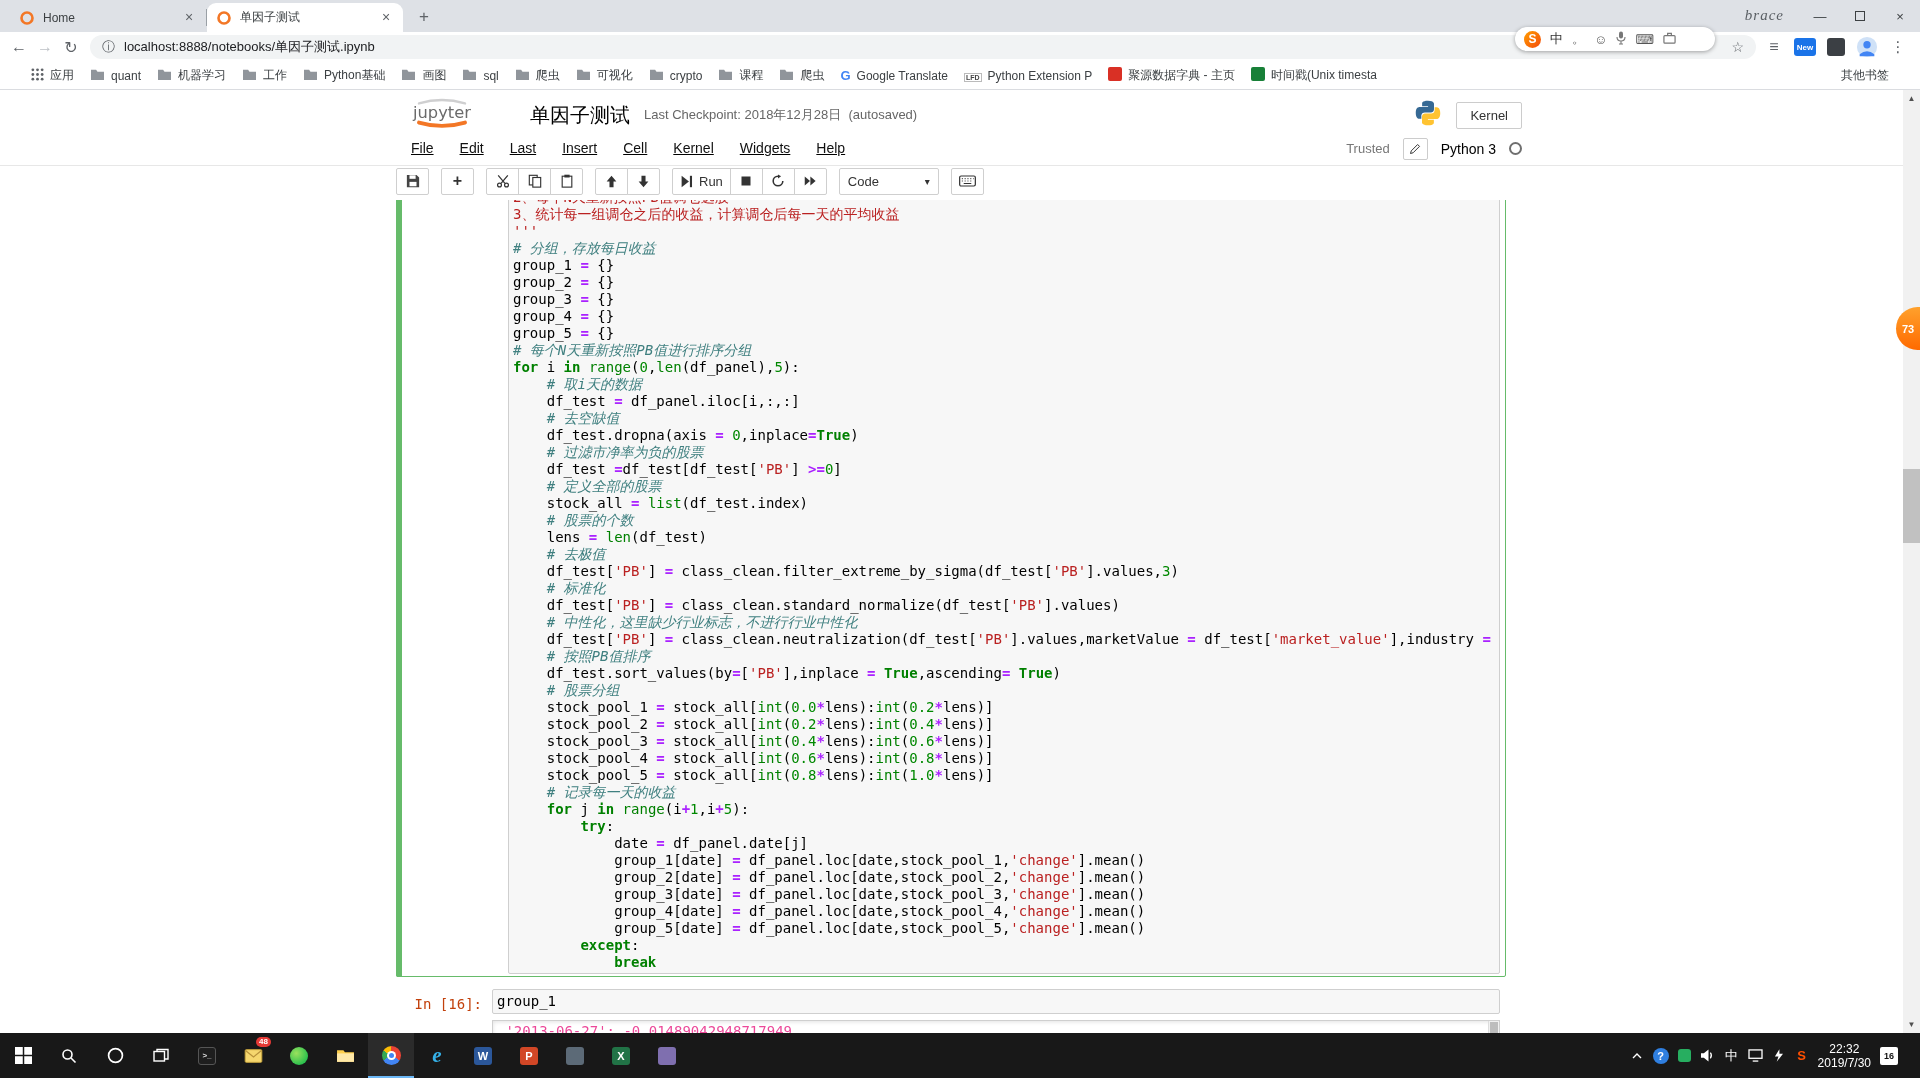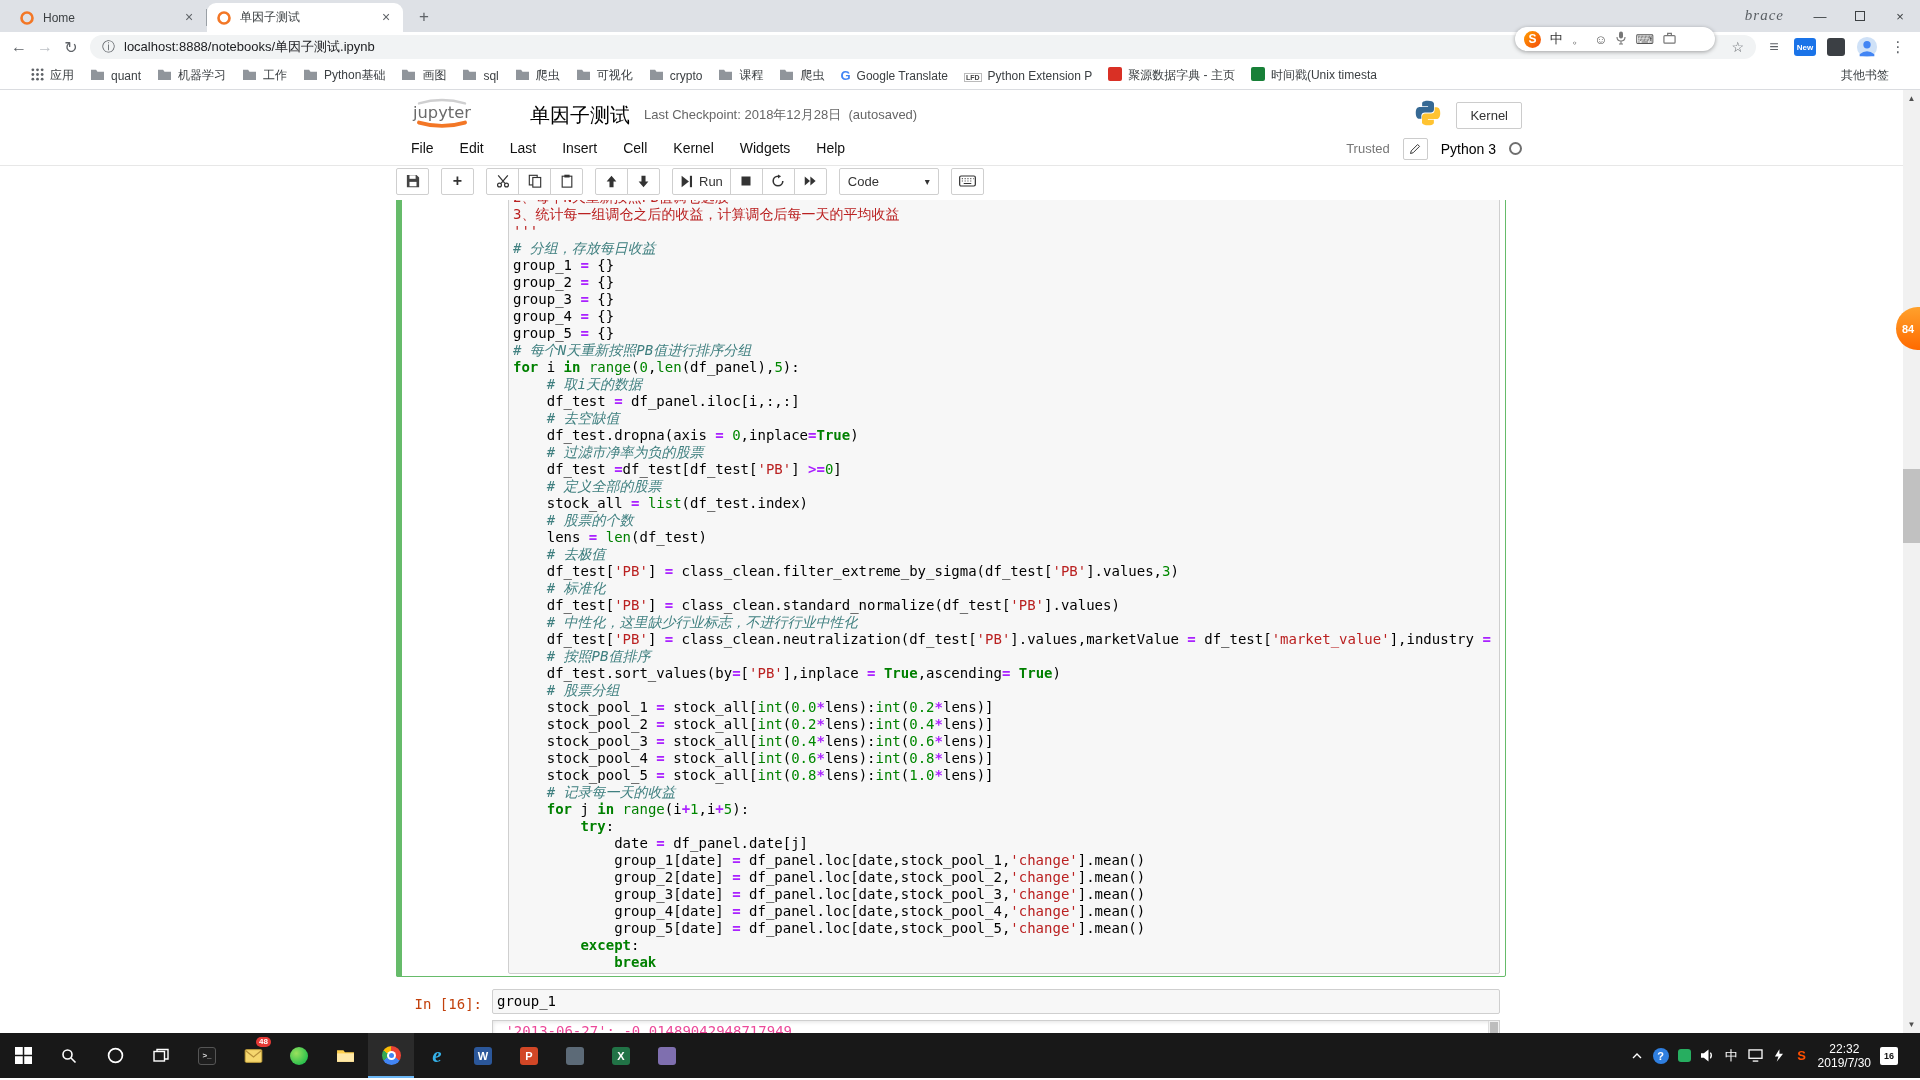--- a/index.html
+++ b/index.html
@@ -310,21 +310,21 @@
     <span class="jp-right">
       <span><svg width="28" height="28" viewBox="0 0 32 32">
             <path d="M15.9 2c-7 0-6.6 3-6.6 3v3.2h6.8v1H6.6S2 8.6 2 15.8c0 7.2 4 6.9 4 6.9h2.4v-3.3s-.13-4 3.96-4h6.7s3.8.06 3.8-3.7V5.8S23.5 2 15.9 2z" fill="#366994"></path>
             <path d="M16.1 30c7 0 6.6-3 6.6-3v-3.2h-6.8v-1h9.5S30 23.4 30 16.2c0-7.2-4-6.9-4-6.9h-2.4v3.3s.13 4-3.96 4h-6.7s-3.8-.06-3.8 3.7v6.2S8.5 30 16.1 30z" fill="#FFC331"></path>
           </svg></span>
       <button class="logout-btn">Kernel</button>
     </span>
   </div>
 
   <div class="menubar">
-    <span id="menubar-items" style="display:flex;">
+    <span id="menubar-items" style="display:flex;text-decoration:underline;">
         <span class="menu-item">File</span>
         <span class="menu-item">Edit</span>
         <span class="menu-item">Last</span>
         <span class="menu-item">Insert</span>
         <span class="menu-item">Cell</span>
         <span class="menu-item">Kernel</span>
         <span class="menu-item">Widgets</span>
         <span class="menu-item">Help</span>
       </span>
     <span class="menu-right">
@@ -507,21 +507,21 @@
 
     </div>
   </div>
 
   <div class="page-scrollbar">
     <div class="sb-arrow">▲</div>
     <div class="sb-thumb"></div>
     <div class="sb-arrow down">▼</div>
   </div>
 
-  <div class="float-badge">84</div>
+  <div class="float-badge">73</div>
 
 </div>
 
 <div class="taskbar">
   <div class="tb-left" id="taskbar-apps">
       <div class="tb-icon">
         <svg width="17" height="17" viewBox="0 0 16 16" fill="#fff">
           <rect width="7.3" height="7.3"></rect>
           <rect x="8.7" width="7.3" height="7.3"></rect>
           <rect y="8.7" width="7.3" height="7.3"></rect>

